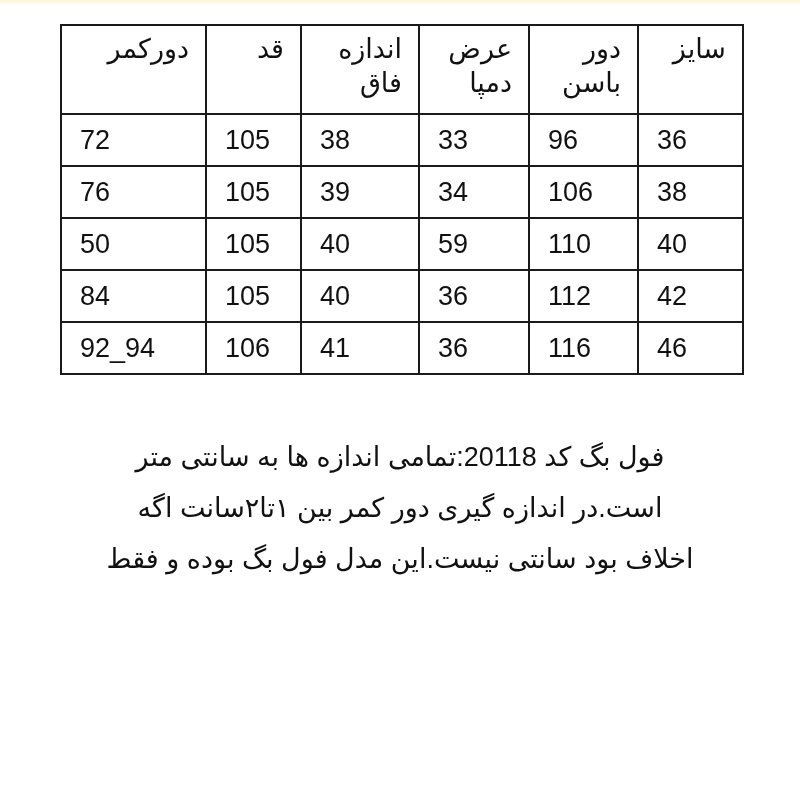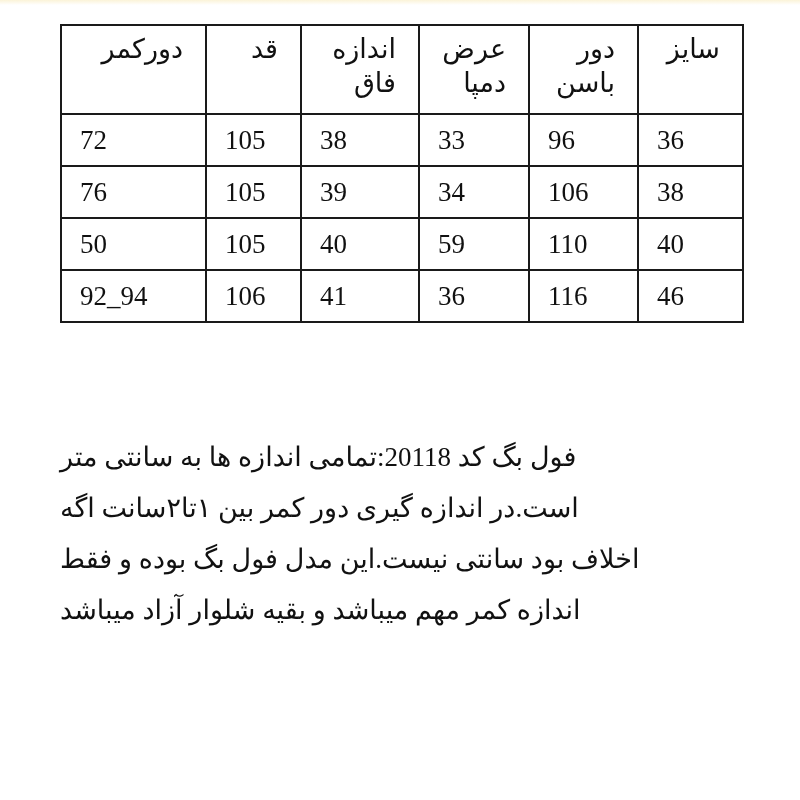--- a/index.html
+++ b/index.html
@@ -25,39 +25,38 @@
     padding:0;
     vertical-align:top;
     font-weight:normal;
   }
   table.size-table th {
     height:89px;
     font-size:27px;
     line-height:34px;
     direction:rtl;
     text-align:right;
-    padding:6px 22px 0 12px;
+    padding:6px 16px 0 12px;
     box-sizing:border-box;
   }
   table.size-table td {
     height:50px;
     font-size:30px;
     line-height:50px;
     text-align:left;
     padding-left:18px;
     box-sizing:border-box;
-    font-family:Liberation Serif, serif;
+    font-family:Liberation Sans, sans-serif;
     font-size:27px;
   }
   .note {
     position:absolute; left:60px; top:432px; width:680px;
-    direction:rtl; text-align:left;
+    direction:rtl; text-align:center;
     font-size:27px; line-height:51px;
     color:#111;
-    font-family:Liberation Serif, serif;
   }
   .note p { margin:0; white-space:nowrap; }
 </style>
 </head>
 <body>
 
 <div class="top-glow"></div>
 
 <table class="size-table">
   <colgroup>
@@ -97,28 +96,35 @@
     </tr>
     <tr>
       <td>50</td>
       <td>105</td>
       <td>40</td>
       <td>59</td>
       <td>110</td>
       <td>40</td>
     </tr>
     <tr>
+      <td>84</td>
+      <td>105</td>
+      <td>40</td>
+      <td>36</td>
+      <td>112</td>
+      <td>42</td>
+    </tr>
+    <tr>
       <td>92_94</td>
       <td>106</td>
       <td>41</td>
       <td>36</td>
       <td>116</td>
       <td>46</td>
     </tr>
   </tbody>
 </table>
 
 <div class="note">
   <p>فول بگ کد 20118:تمامی اندازه ها به سانتی متر</p>
   <p>است.در اندازه گیری دور کمر بین ۱تا۲سانت اگه</p>
   <p>اخلاف بود سانتی نیست.این مدل فول بگ بوده و فقط</p>
-  <p>اندازه کمر مهم میباشد و بقیه شلوار آزاد میباشد</p>
 </div>
 
 </body></html>

